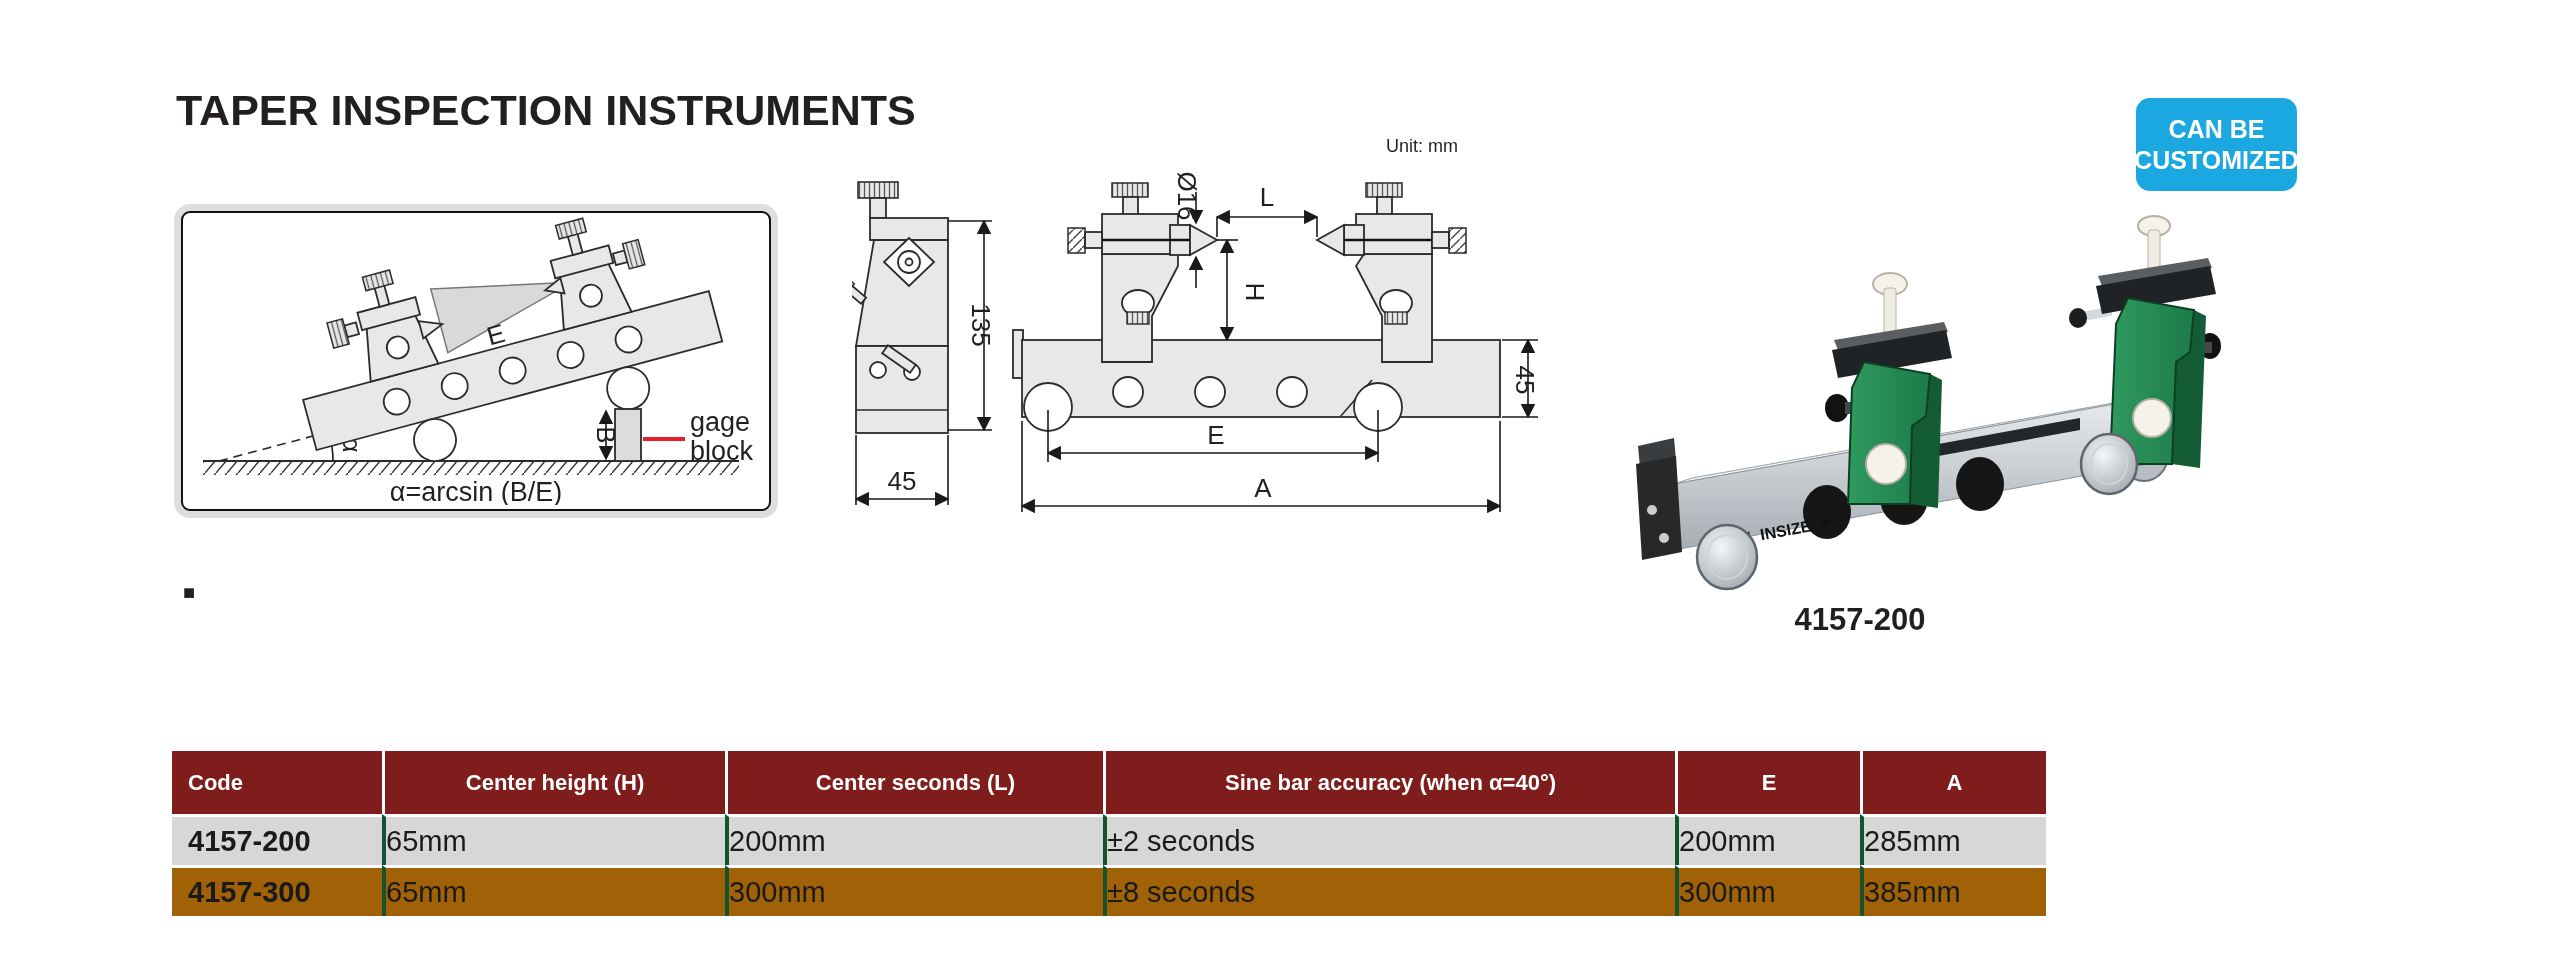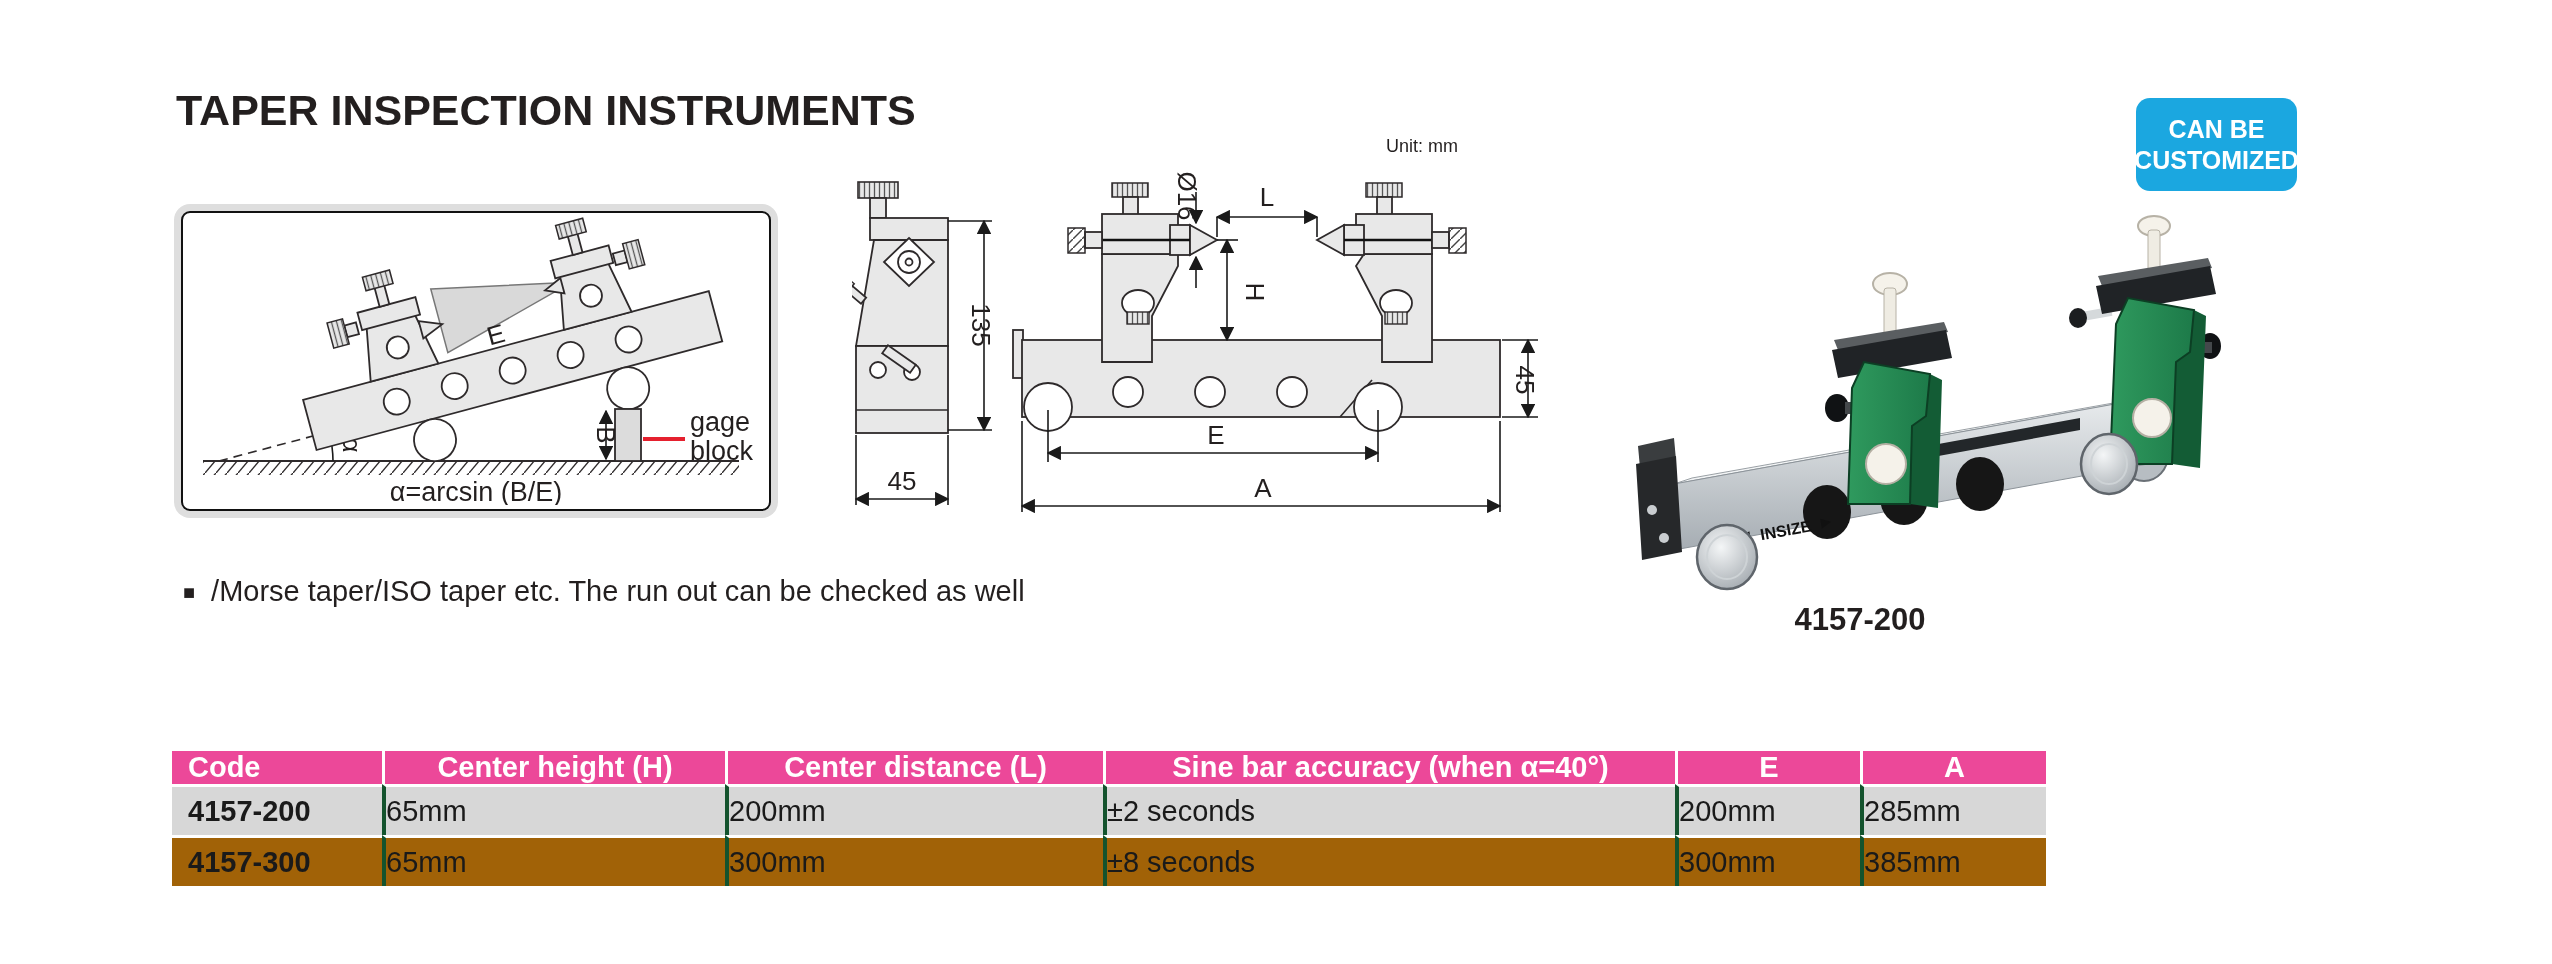--- a/index.html
+++ b/index.html
@@ -25,21 +25,21 @@
   #desc .lines{font-size:29px;line-height:1.33;color:#231f1f;}
 
   
   #unit-note{left:1386px;top:136px;font-size:18px;color:#231f1f;}
 
   
   #product-code{left:1740px;top:602px;width:240px;text-align:center;font-size:31px;font-weight:bold;color:#231f1f;}
 
   
   #spec-table{left:172px;top:751px;border-collapse:separate;border-spacing:0;table-layout:fixed;width:1874px;}
-  #spec-table th{background:#ec4899;color:#ffffff;font-weight:bold;font-size:29px;height:33px;
+  #spec-table th{background:#7f1d1d;color:#ffffff;font-weight:bold;font-size:22px;height:63px;
                  text-align:center;padding:0;border-left:3px solid #ffffff;}
   #spec-table th:first-child{text-align:left;padding-left:16px;border-left:none;}
   #spec-table td{font-size:29px;height:48px;text-align:left;padding:0;
                  border-left:4px solid #14532d;border-top:3px solid #ffffff;}
   #spec-table td:first-child{font-weight:bold;text-align:left;padding-left:16px;border-left:none;}
   #spec-table tr.r0 td{background:#d7d7d7;}
   #spec-table tr.r1 td{background:#a16207;}
 
   
   .draw{stroke:#2e2a2b;stroke-width:1.8;fill:#e8e8e8;}
@@ -331,38 +331,37 @@
     <ellipse cx="115" cy="345" rx="20" ry="22" fill="none" stroke="#ced3d6" stroke-width="2"></ellipse>
     <ellipse cx="497" cy="252" rx="28" ry="30" fill="url(#silverR)" stroke="#5f656b" stroke-width="2.5"></ellipse>
     <ellipse cx="497" cy="252" rx="18" ry="20" fill="none" stroke="#ced3d6" stroke-width="2"></ellipse>
   </svg>
 
   <div id="product-code" class="abs">4157-200</div>
 
   <div id="desc" class="abs">
     <span class="bullet">■</span>
     <div class="lines">
-      <div>/Morse taper/ISO taper etc. The run out can be checked as well</div>
     </div>
   </div>
 
   <table id="spec-table" class="abs">
     <colgroup>
       <col style="width:210px">
         <col style="width:343px">
         <col style="width:378px">
       <col style="width:572px">
         <col style="width:185px">
         <col style="width:186px">
     </colgroup>
     <thead>
       <tr>
         <th>Code</th>
         <th>Center height (H)</th>
-        <th>Center distance (L)</th>
+        <th>Center seconds (L)</th>
         <th>Sine bar accuracy (when α=40°)</th>
         <th>E</th>
         <th>A</th>
       </tr>
     </thead>
     <tbody>
       <tr class="r0">
         <td>4157-200</td>
         <td>65mm</td>
         <td>200mm</td>

